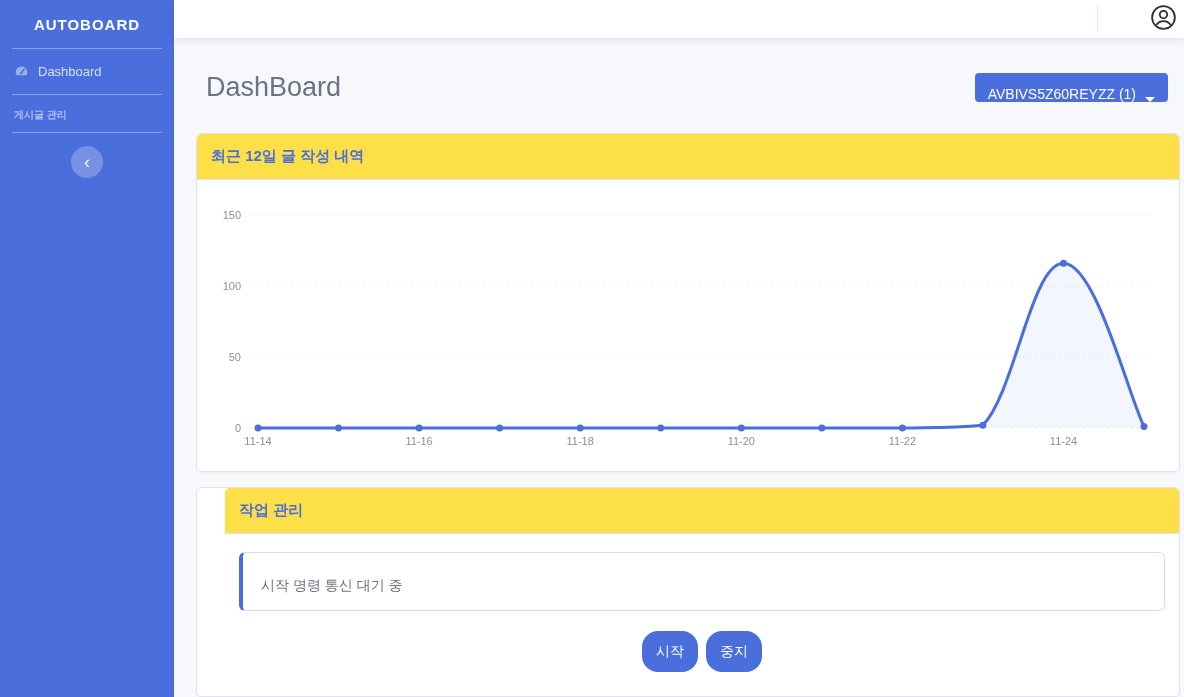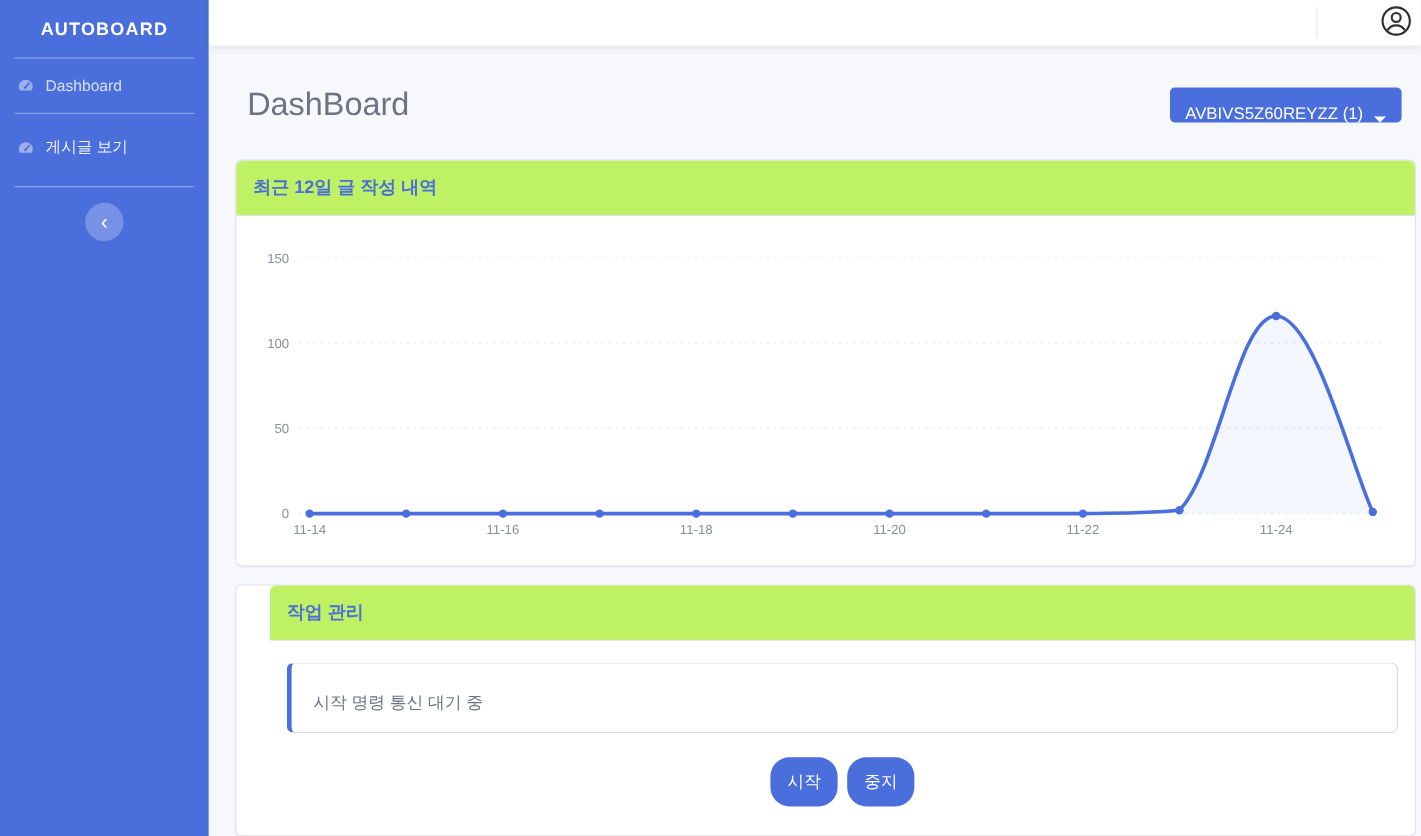--- a/index.html
+++ b/index.html
@@ -24,21 +24,21 @@
   .avatar-btn { border:none; background:transparent; cursor:pointer; display:flex; align-items:center; }
 
   .content { flex:1; padding:0 4px 0 22px; background:#f7f8fc; }
   .page-head { display:flex; align-items:center; justify-content:space-between; margin:34px 0 30px 0; }
   .page-title { font-size:27px; font-weight:400; color:#6e7283; margin-left:10px; }
   .device-btn { background:#4a6edb; color:#ffffff; border:none; border-radius:4px; height:29px; padding:0 13px; font-size:14px; display:flex; align-items:flex-end; gap:9px; margin-right:12px; cursor:pointer; font-family:inherit; }
   .caret { width:0; height:0; border-left:5px solid transparent; border-right:5px solid transparent; border-top:5px solid #ffffff; display:inline-block; }
 
   .card { background:#ffffff; border:1px solid #e0e3ef; border-radius:5px; box-shadow:0 1px 2px rgba(0,0,0,0.03); }
   .card + .card { margin-top:15px;padding-left:28px; }
-  .card-header { background:#bef264; border-bottom:1px solid #e0e3ef; border-radius:5px 5px 0 0; padding:13px 14px; font-size:15px; font-weight:bold; color:#4a6edb; }
+  .card-header { background:#fde047; border-bottom:1px solid #e0e3ef; border-radius:5px 5px 0 0; padding:13px 14px; font-size:15px; font-weight:bold; color:#4a6edb; }
   .chart-body { height:291px; position:relative; }
   .chart-body svg { position:absolute; left:0; top:0; }
 
   .task-body { padding:18px 14px 24px 14px; }
   .status-box { border:1px solid #d9dce8; border-left:4px solid #4a6edb; border-radius:6px; height:59px; padding:24px 18px; font-size:14px; color:#6f7280; background:#ffffff; }
   .btn-row { display:flex; justify-content:center; gap:8px; margin-top:20px; }
   .pill-btn { background:#4a6edb; color:#ffffff; border:none; border-radius:16px; height:41px; padding:0 14px; font-size:14px; cursor:pointer; font-family:inherit; white-space:nowrap; }
 </style>
 </head>
 <body>
@@ -54,32 +54,23 @@
         <svg viewBox="0 0 16 16" width="15" height="15">
             <path d="M8 2.6a6.2 6.2 0 0 0-6.2 6.2c0 1.3.4 2.4 1.1 3.3h10.2a5.9 5.9 0 0 0 1.1-3.3A6.2 6.2 0 0 0 8 2.6z" fill="rgba(255,255,255,0.45)"></path>
             <line x1="7.6" y1="9.6" x2="10.9" y2="5.6" stroke="#4a6edb" stroke-width="1.5" stroke-linecap="round"></line>
             <circle cx="7.6" cy="9.6" r="1.1" fill="#4a6edb"></circle>
           </svg>
       </span>
       <span>Dashboard</span>
     </div>
 
     <hr class="sb-div">
+    <div class="section-heading">게시글 관리</div>
 
 
-    <div class="nav-item" style="margin-top:4px;">
-      <span class="nav-icon">
-        <svg viewBox="0 0 16 16" width="15" height="15">
-            <path d="M8 2.6a6.2 6.2 0 0 0-6.2 6.2c0 1.3.4 2.4 1.1 3.3h10.2a5.9 5.9 0 0 0 1.1-3.3A6.2 6.2 0 0 0 8 2.6z" fill="rgba(255,255,255,0.45)"></path>
-            <line x1="7.6" y1="9.6" x2="10.9" y2="5.6" stroke="#4a6edb" stroke-width="1.5" stroke-linecap="round"></line>
-            <circle cx="7.6" cy="9.6" r="1.1" fill="#4a6edb"></circle>
-          </svg>
-      </span>
-      <span>게시글 보기</span>
-    </div>
 
     <hr class="sb-div" style="margin-top:8px;">
     <button class="collapse-btn">
       <span>‹</span>
     </button>
   </aside>
 
   <div class="main">
 
     <header class="topbar">

